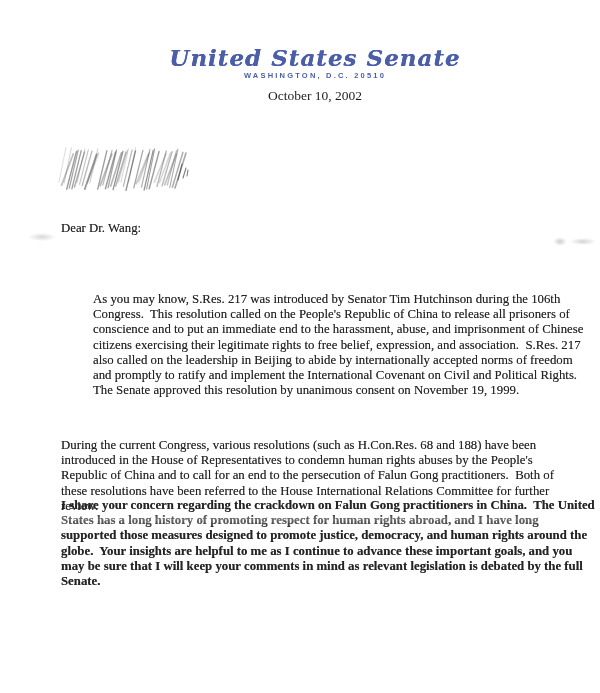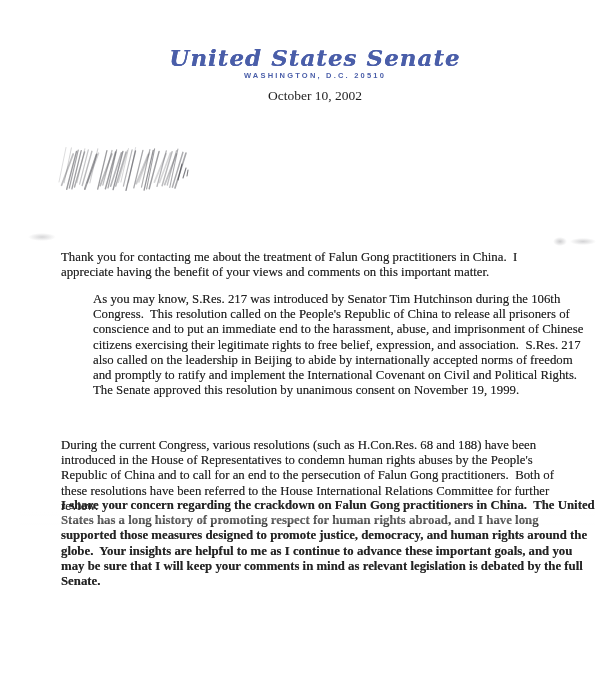--- a/index.html
+++ b/index.html
@@ -124,23 +124,22 @@
       <line x1="107.7" y1="38.7" x2="119.4" y2="8.0" stroke="rgb(82,82,88)" stroke-opacity="0.36" stroke-width="1.74" stroke-linecap="round"></line>
       <line x1="110.3" y1="39.0" x2="119.5" y2="4.7" stroke="rgb(82,82,88)" stroke-opacity="0.37" stroke-width="1.31" stroke-linecap="round"></line>
       <line x1="112.8" y1="41.4" x2="120.9" y2="3.0" stroke="rgb(82,82,88)" stroke-opacity="0.49" stroke-width="1.09" stroke-linecap="round"></line>
       <line x1="115.4" y1="41.1" x2="125.9" y2="6.4" stroke="rgb(82,82,88)" stroke-opacity="0.48" stroke-width="1.53" stroke-linecap="round"></line>
       <line x1="118.0" y1="41.9" x2="129.0" y2="7.1" stroke="rgb(82,82,88)" stroke-opacity="0.51" stroke-width="1.62" stroke-linecap="round"></line>
       <line x1="121" y1="34" x2="125" y2="18" stroke="rgb(70,70,76)" stroke-opacity="0.7" stroke-width="1.1" stroke-linecap="round"></line>
       <line x1="126" y1="32" x2="129" y2="22" stroke="rgb(70,70,76)" stroke-opacity="0.7" stroke-width="1.1" stroke-linecap="round"></line>
       <line x1="130" y1="30" x2="131" y2="24" stroke="rgb(70,70,76)" stroke-opacity="0.7" stroke-width="1.1" stroke-linecap="round"></line>
     </svg>
 
+  <div class="textline salutation">Dear Dr. Wang:</div>
 
-  <div class="para p1">Thank you for contacting me about the treatment of Falun Gong practitioners in China.  I
-appreciate having the benefit of your views and comments on this important matter.</div>
   <div class="para p2">As you may know, S.Res. 217 was introduced by Senator Tim Hutchinson during the 106th
 Congress.  This resolution called on the People's Republic of China to release all prisoners of
 conscience and to put an immediate end to the harassment, abuse, and imprisonment of Chinese
 citizens exercising their legitimate rights to free belief, expression, and association.  S.Res. 217
 also called on the leadership in Beijing to abide by internationally accepted norms of freedom
 and promptly to ratify and implement the International Covenant on Civil and Political Rights.
 The Senate approved this resolution by unanimous consent on November 19, 1999.</div>
   <div class="para p3">During the current Congress, various resolutions (such as H.Con.Res. 68 and 188) have been
 introduced in the House of Representatives to condemn human rights abuses by the People's
 Republic of China and to call for an end to the persecution of Falun Gong practitioners.  Both of

